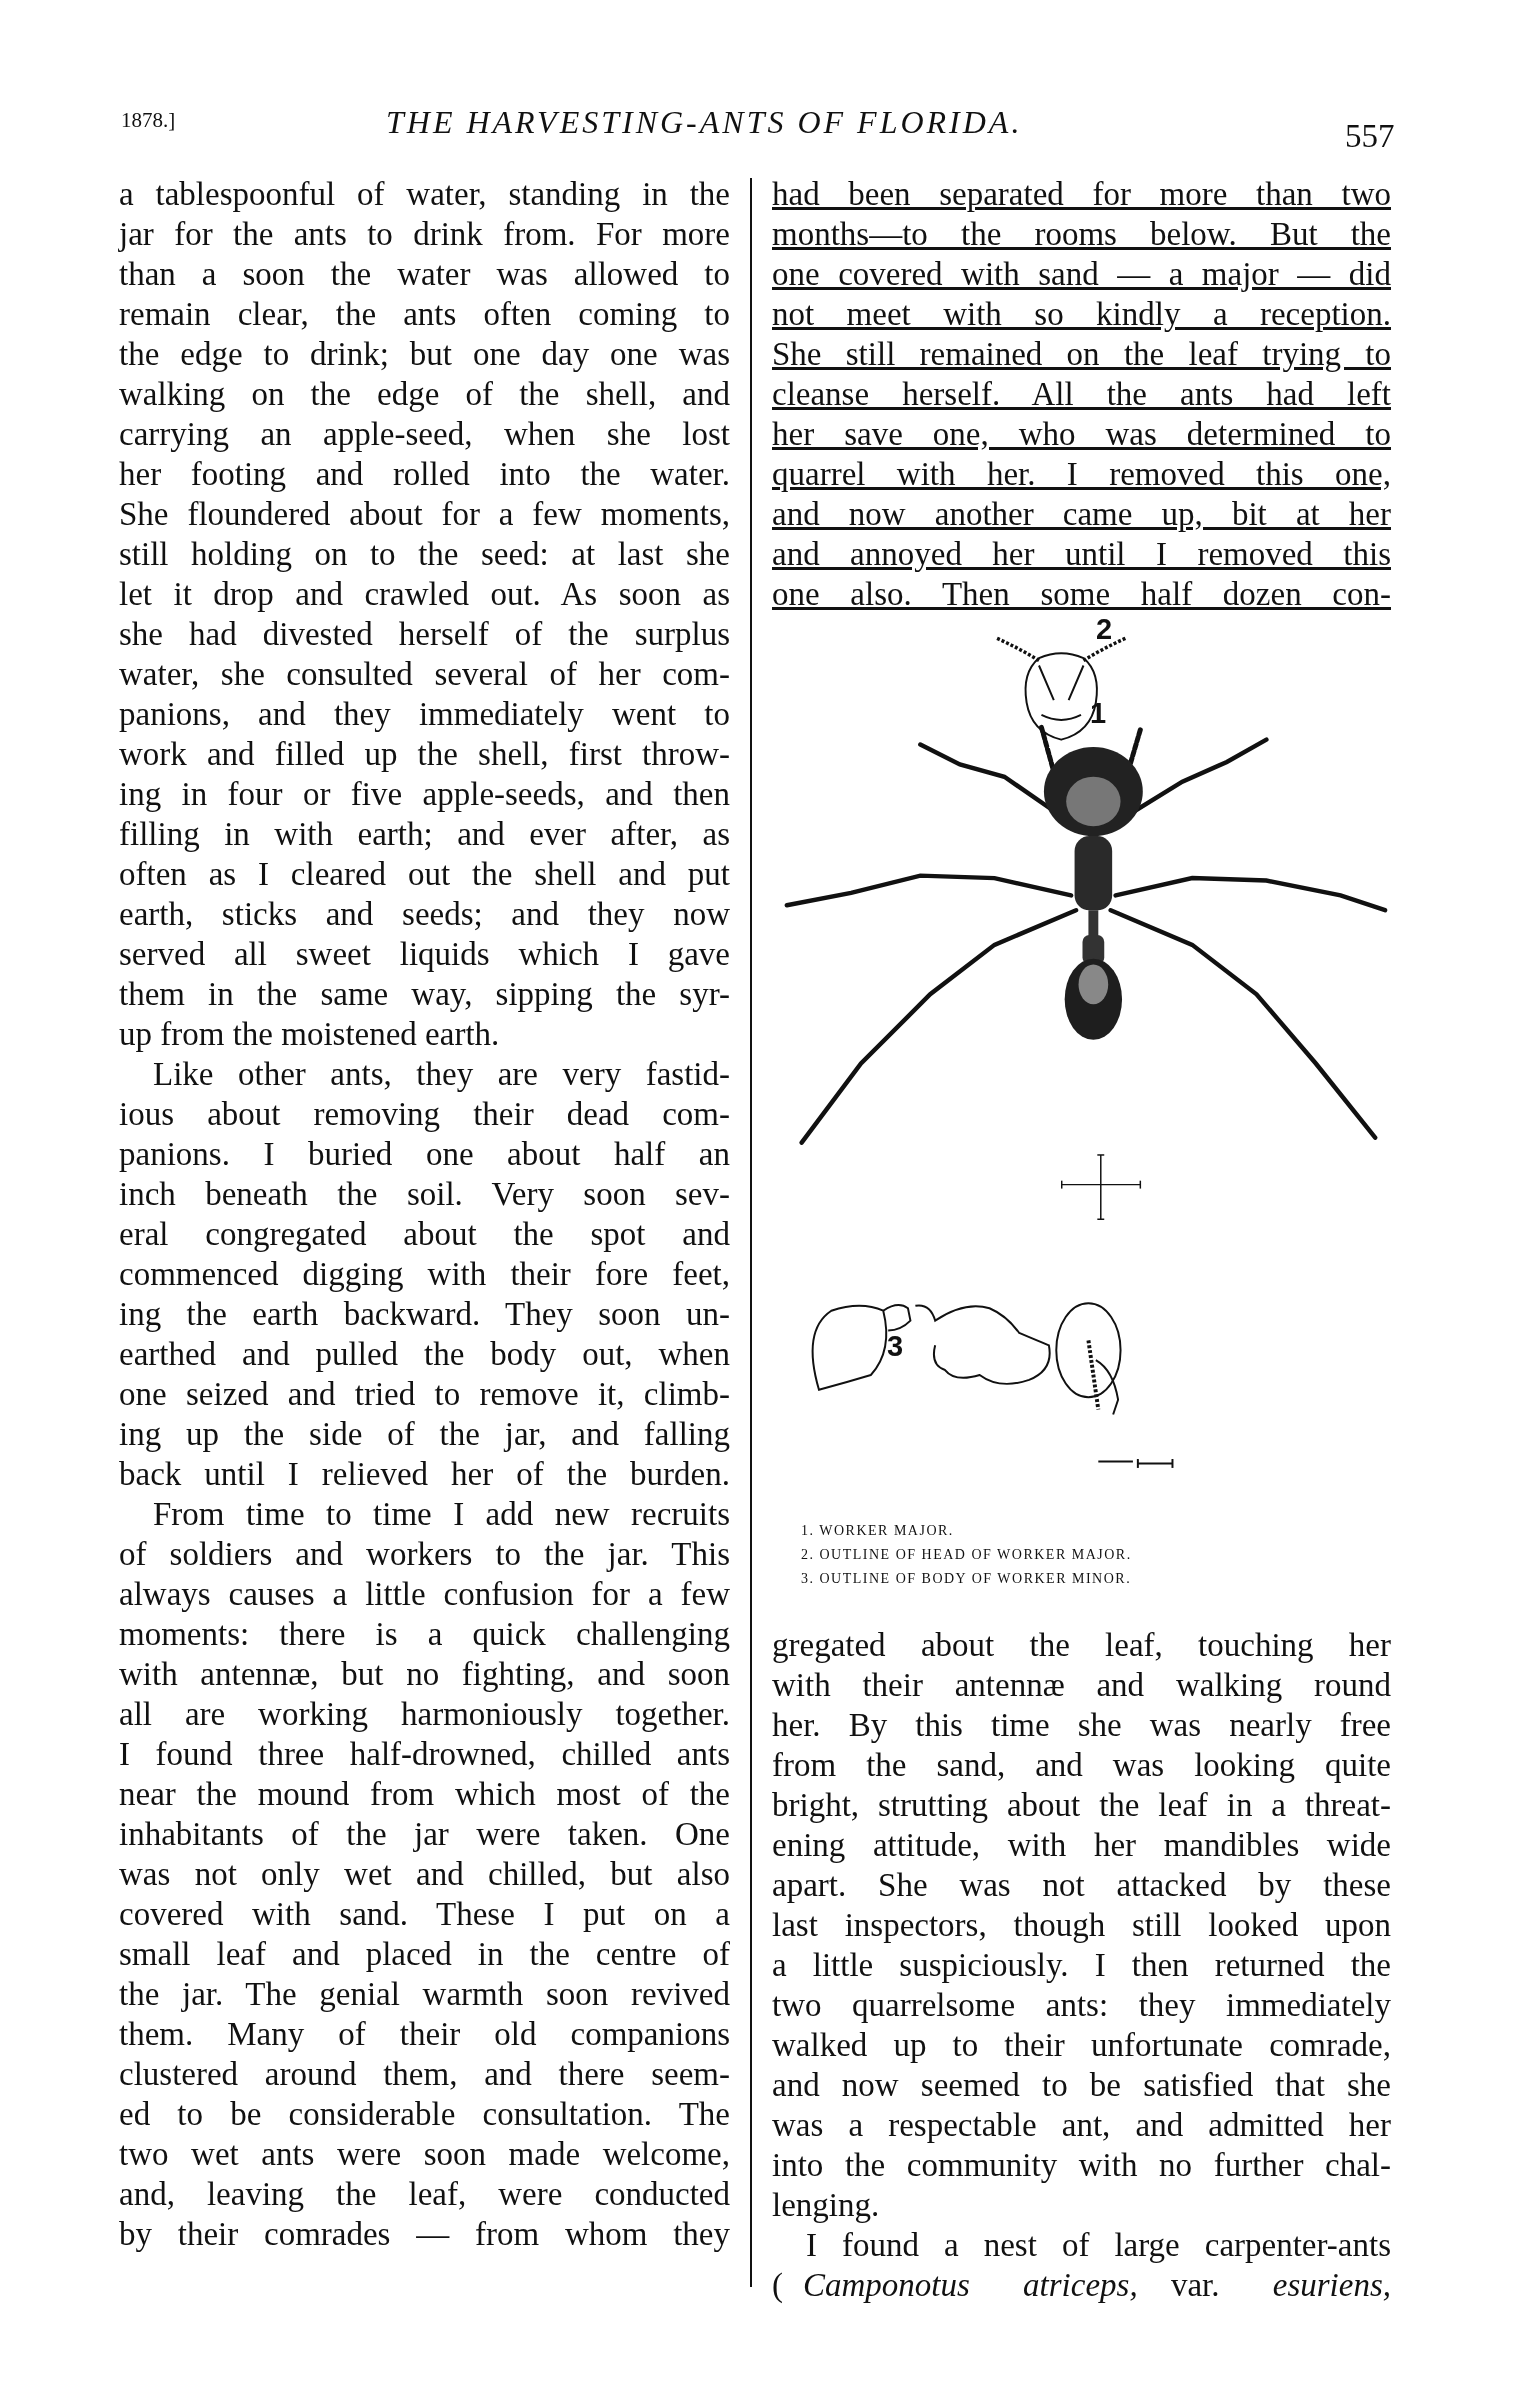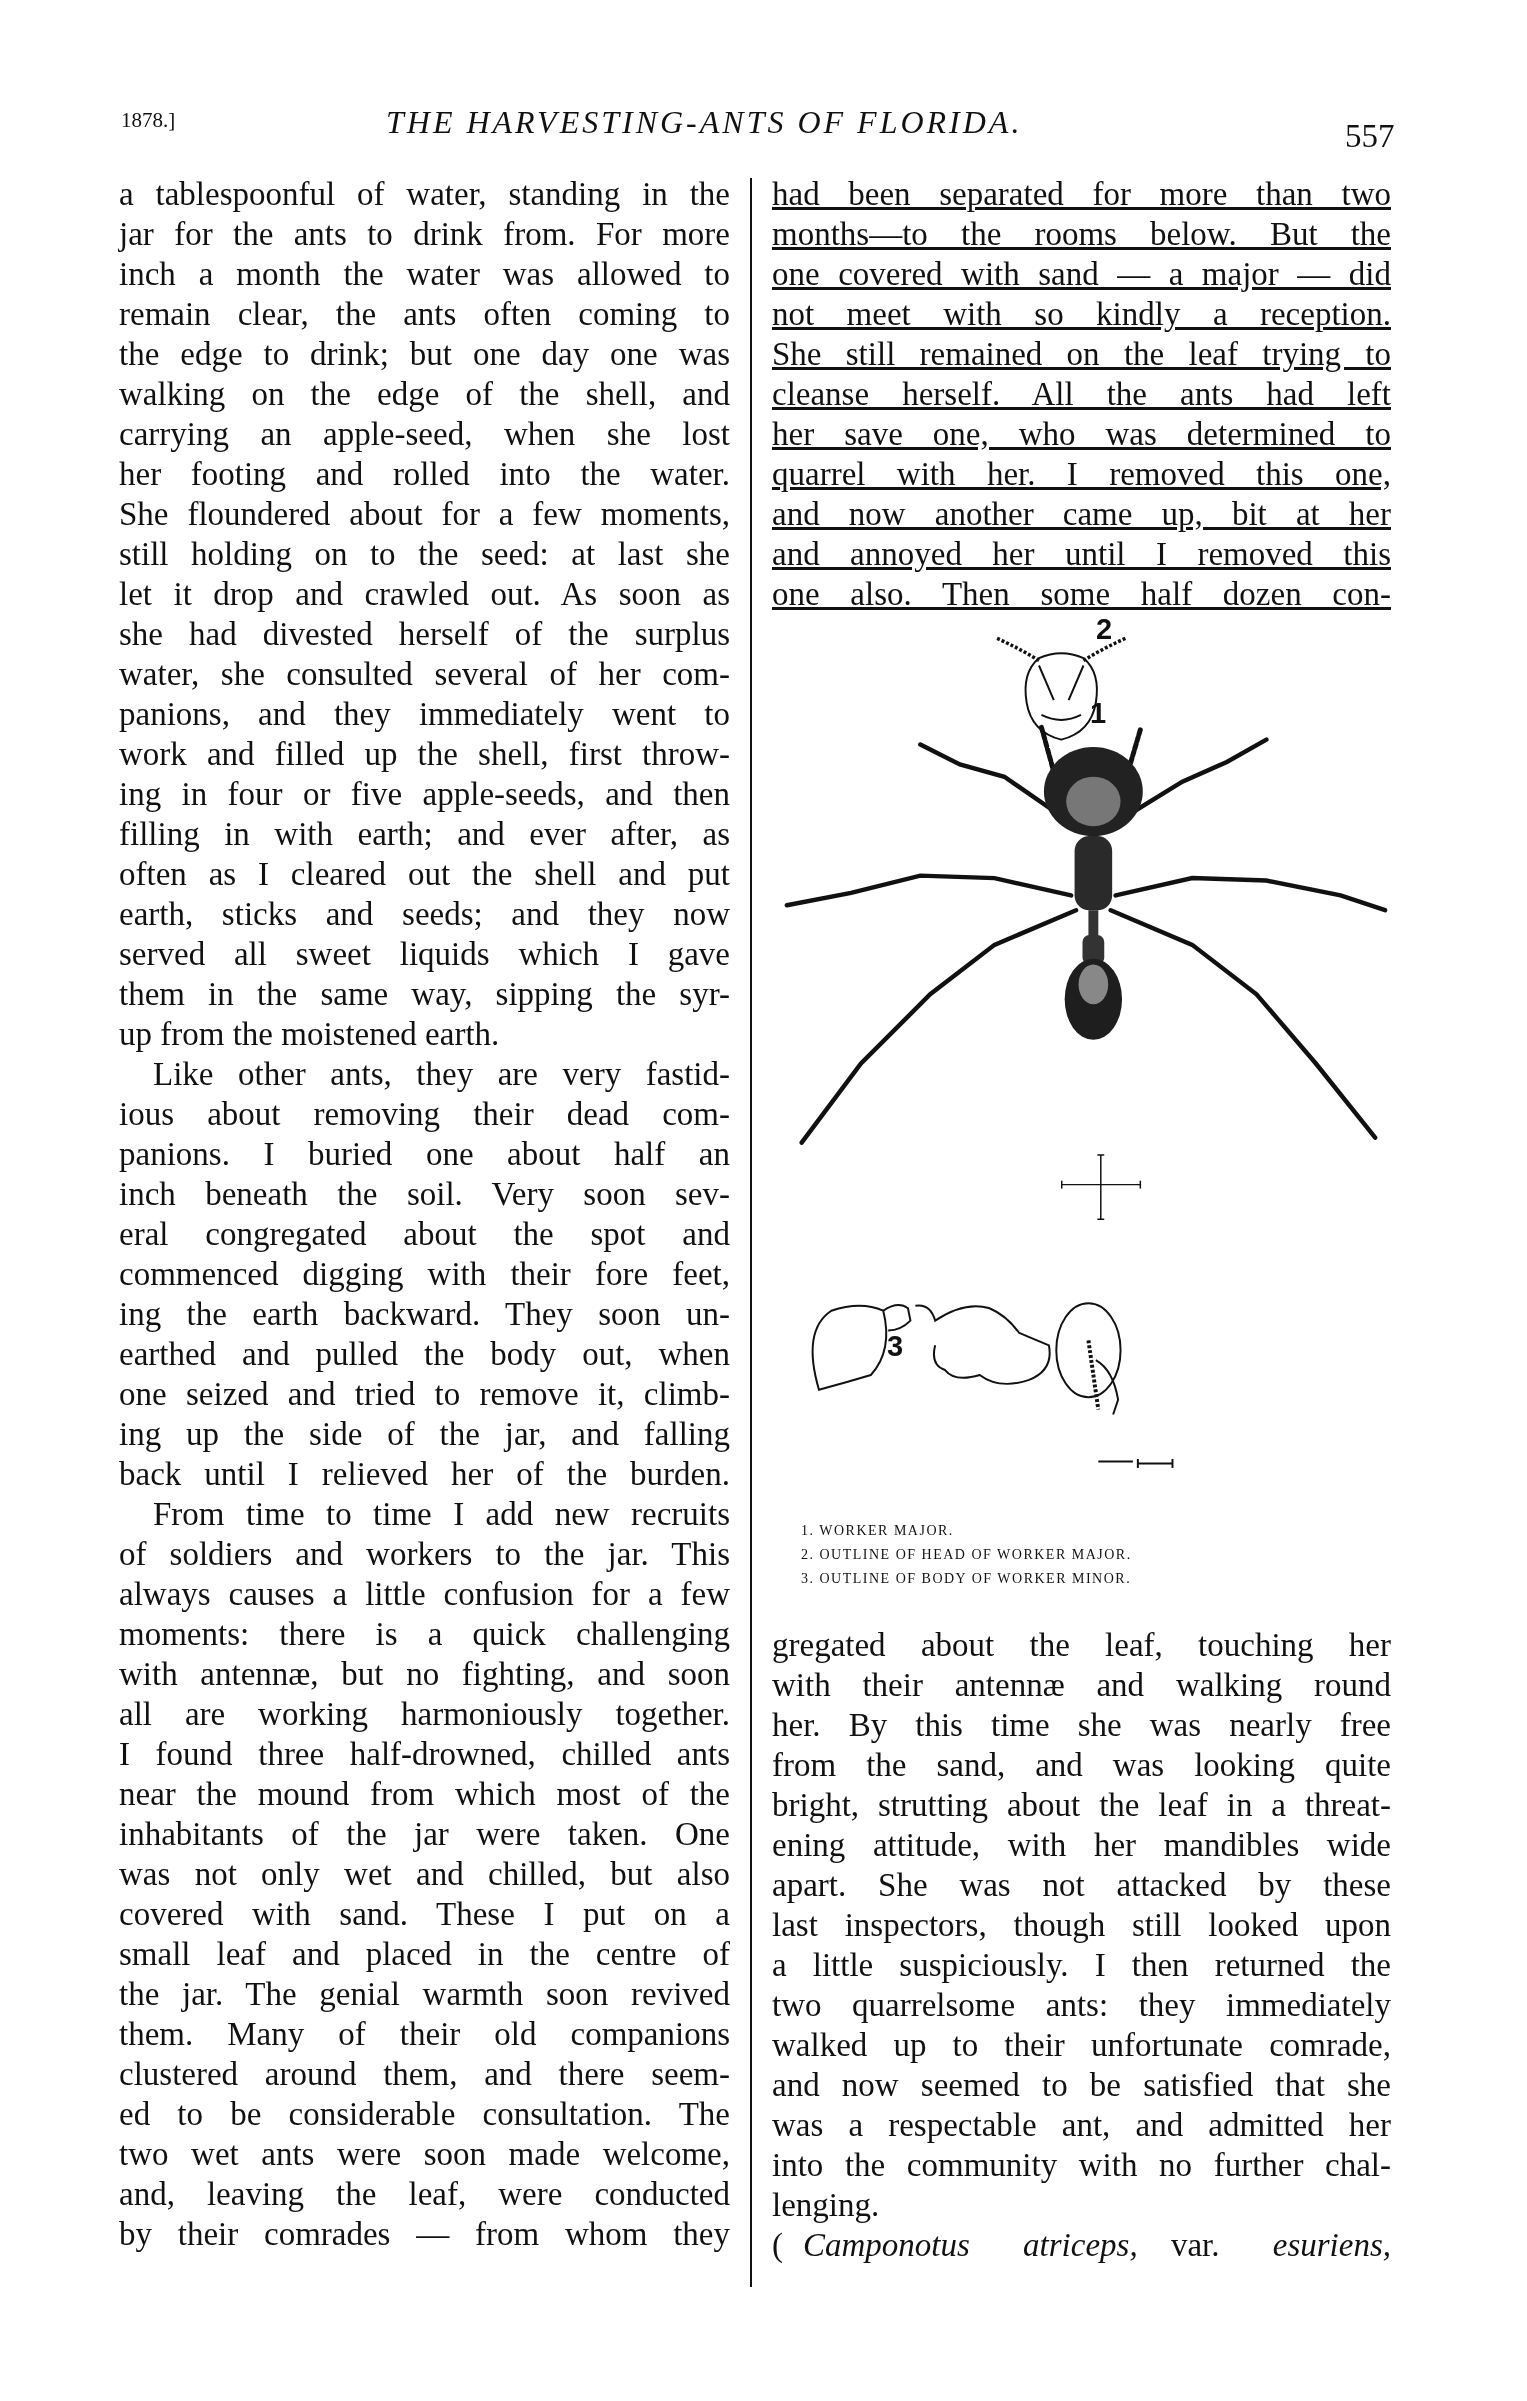--- a/index.html
+++ b/index.html
@@ -32,21 +32,21 @@
   <span class="running-year">1878.]</span>
   <span class="running-title">THE HARVESTING-ANTS OF FLORIDA.</span>
   <span class="page-number">557</span>
 </header>
 
 <div class="divider"></div>
 
 <section class="column col-left">
   <span class="line">a tablespoonful of water, standing in the</span>
   <span class="line">jar for the ants to drink from.  For more</span>
-  <span class="line">inch a month the water was allowed to</span>
+  <span class="line">than a soon the water was allowed to</span>
   <span class="line">remain clear, the ants often coming to</span>
   <span class="line">the edge to drink; but one day one was</span>
   <span class="line">walking on the edge of the shell, and</span>
   <span class="line">carrying an apple-seed, when she lost</span>
   <span class="line">her footing and rolled into the water.</span>
   <span class="line">She floundered about for a few moments,</span>
   <span class="line">still holding on to the seed: at last she</span>
   <span class="line">let it drop and crawled out.  As soon as</span>
   <span class="line">she had divested herself of the surplus</span>
   <span class="line">water, she consulted several of her com-</span>
@@ -178,15 +178,16 @@
   <span class="line">ening attitude, with her mandibles wide</span>
   <span class="line">apart.  She was not attacked by these</span>
   <span class="line">last inspectors, though still looked upon</span>
   <span class="line">a little suspiciously.  I then returned the</span>
   <span class="line">two quarrelsome ants: they immediately</span>
   <span class="line">walked up to their unfortunate comrade,</span>
   <span class="line">and now seemed to be satisfied that she</span>
   <span class="line">was a respectable ant, and admitted her</span>
   <span class="line">into the community with no further chal-</span>
   <span class="line last">lenging.</span>
+  <span class="line indent">I found a nest of large carpenter-ants</span>
   <span class="line"><span>(</span><i>Camponotus</i> <i>atriceps,</i> <span>var.</span> <i>esuriens,</i></span>
 </section>
 
 
 </body></html>

